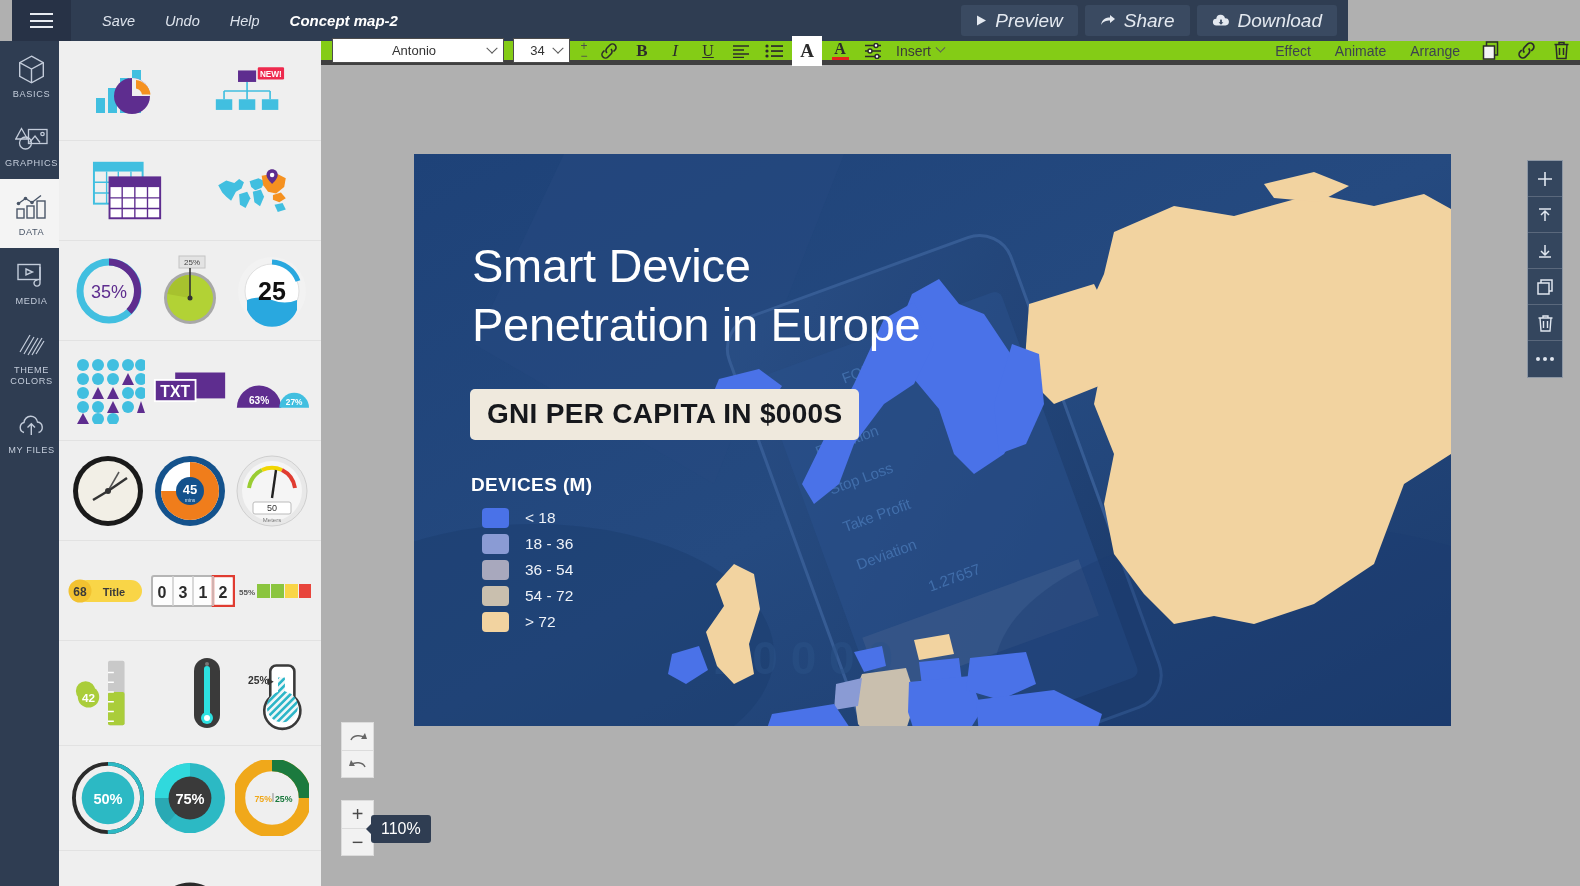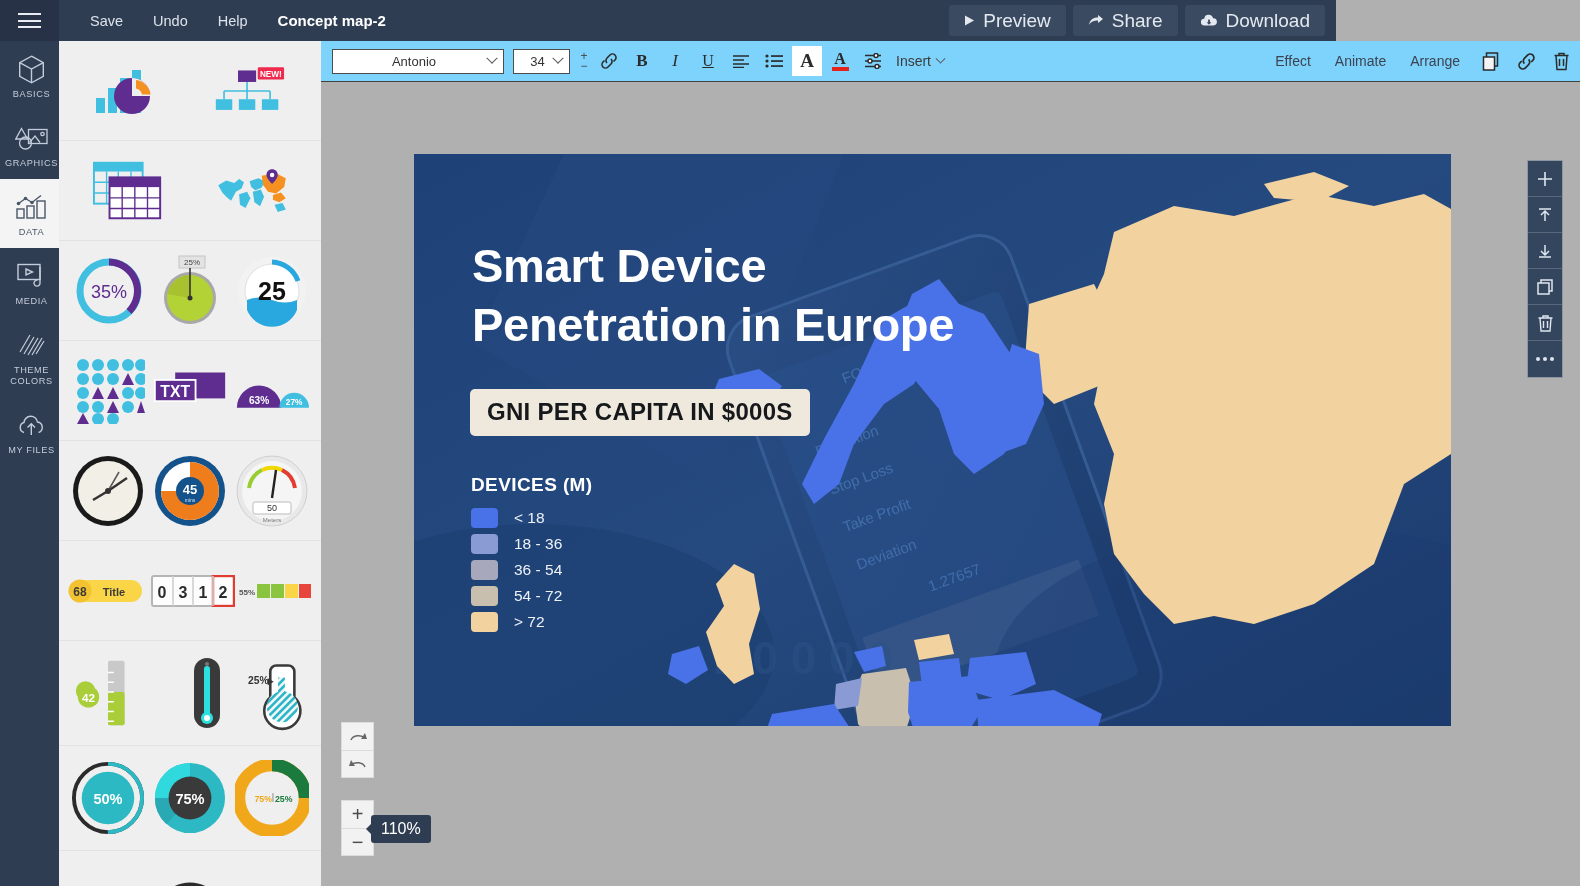--- a/index.html
+++ b/index.html
@@ -6,22 +6,22 @@
   html, body {
     width: 1580px; height: 886px;
     overflow: hidden;
     font-family: "Liberation Sans", sans-serif;
     background: #b0b0b0;
   }
   #app { position: relative; width: 1580px; height: 886px; }
 
   
   .topbar {
-    position: absolute; left: 0; top: 0; width: 1336px; height: 41px;
-    background: #2f3d52; display: flex; align-items: center;
+    position: absolute; left: 12px; top: 0; width: 1336px; height: 41px;
+    background: #2f3d52; display: flex; align-items: center; font-style: italic;
   }
   .hamburger-cell {
     width: 59px; height: 41px; background: #273246;
     display: flex; align-items: center; justify-content: center; cursor: pointer;
   }
   .hamburger { width: 23px; height: 15px; position: relative; }
   .hamburger i { position: absolute; left: 0; width: 23px; height: 2px; background: #e8ecf2; }
   .hamburger i:nth-child(1) { top: 0; }
   .hamburger i:nth-child(2) { top: 6.5px; }
   .hamburger i:nth-child(3) { top: 13px; }
@@ -63,22 +63,22 @@
     border-bottom: 1px solid #e2e2e2; padding: 0 8px;
   }
   .asset-row.tall { height: 105px; }
   .asset {
     width: 74px; height: 74px; display: flex; align-items: center; justify-content: flex-end;
     cursor: pointer; position: relative;
   }
 
   
   .fmtbar {
-    position: absolute; left: 321px; top: 41px; width: 1259px; height: 41px;
-    background: #7dd3fc; display: flex; align-items: center; border-bottom: 1px solid #404040;
+    position: absolute; left: 321px; top: 41px; width: 1259px; height: 24px;
+    background: #84cc16; display: flex; align-items: center; border-bottom: 5px solid #404040;
   }
   .fmt-left { display: flex; align-items: center; padding-left: 11px; gap: 0; }
   .sel {
     border: 1px solid #4c4c4c; background: #fff; height: 25px; display: flex;
     align-items: center; justify-content: space-between; padding: 0 7px; cursor: pointer;
     font-size: 13px; color: #333;
   }
   .sel.font { width: 172px; }
   .sel.size { width: 57px; margin-left: 9px; }
   .sel .cv { flex: 1; text-align: center; }
@@ -99,31 +99,31 @@
     position: absolute; left: 321px; top: 82px; width: 1259px; height: 804px;
     background: #b0b0b0;
   }
   .slide {
     position: absolute; left: 93px; top: 72px; width: 1037px; height: 572px;
     background: #1f4479; overflow: hidden;
   }
   .photo-overlay { position: absolute; inset: 0; }
   .slide-title {
     position: absolute; left: 58px; top: 83px; width: 600px;
-    color: #ffffff; font-size: 47px; font-weight: bold; line-height: 1.25;
+    color: #ffffff; font-size: 47px; font-weight: normal; line-height: 1.25;
     letter-spacing: -0.3px;
   }
   .badge {
     position: absolute; left: 56px; top: 235px;
-    background: #efe9dd; color: #16181c; font-weight: bold; font-size: 24px;
+    background: #efe9dd; color: #16181c; font-weight: bold; font-size: 28px;
     padding: 9px 17px 10px; border-radius: 5px; letter-spacing: 0.3px; white-space: nowrap;
   }
   .legend { position: absolute; left: 57px; top: 320px; }
   .legend-title { color: #fff; font-size: 19px; font-weight: bold; letter-spacing: 0.4px; margin-bottom: 9px; }
-  .legend-row { display: flex; align-items: center; height: 26px; }
+  .legend-row { display: flex; align-items: center; height: 26px; margin-left: 11px; }
   .swatch { width: 27px; height: 20px; border-radius: 4px; }
   .legend-lbl { color: #eef2f8; font-size: 15.5px; margin-left: 16px; }
 
   
   .sidetools {
     position: absolute; right: 17px; top: 78px; width: 36px;
     background: #34465e; border: 1px solid #8d97a4;
   }
   .sidetool {
     height: 36px; display: flex; align-items: center; justify-content: center;

